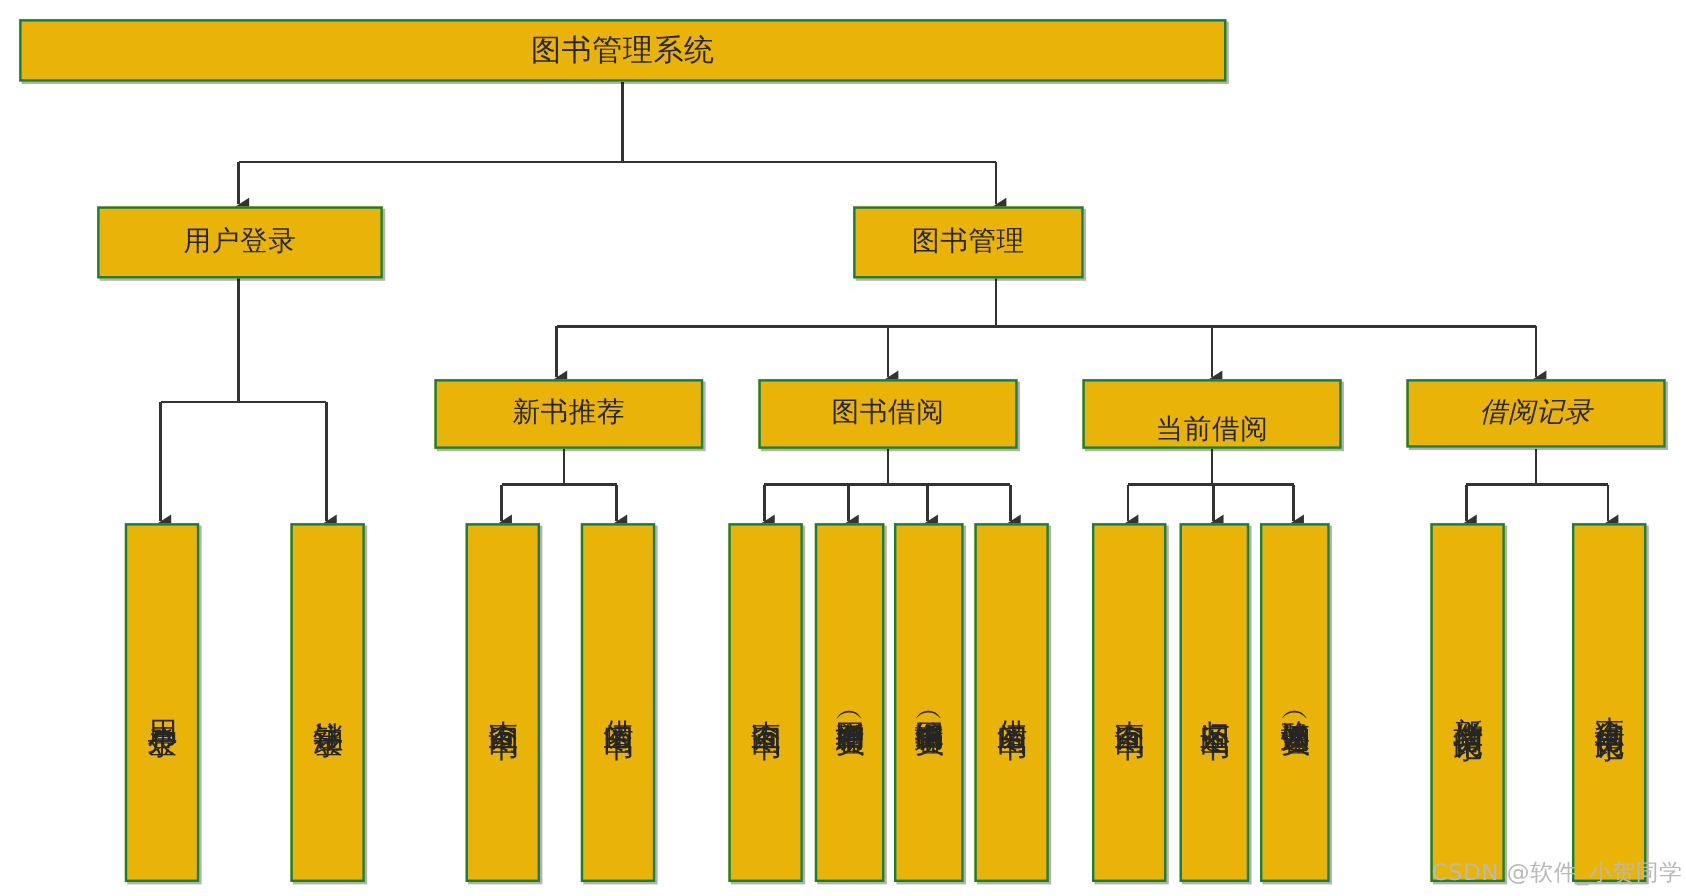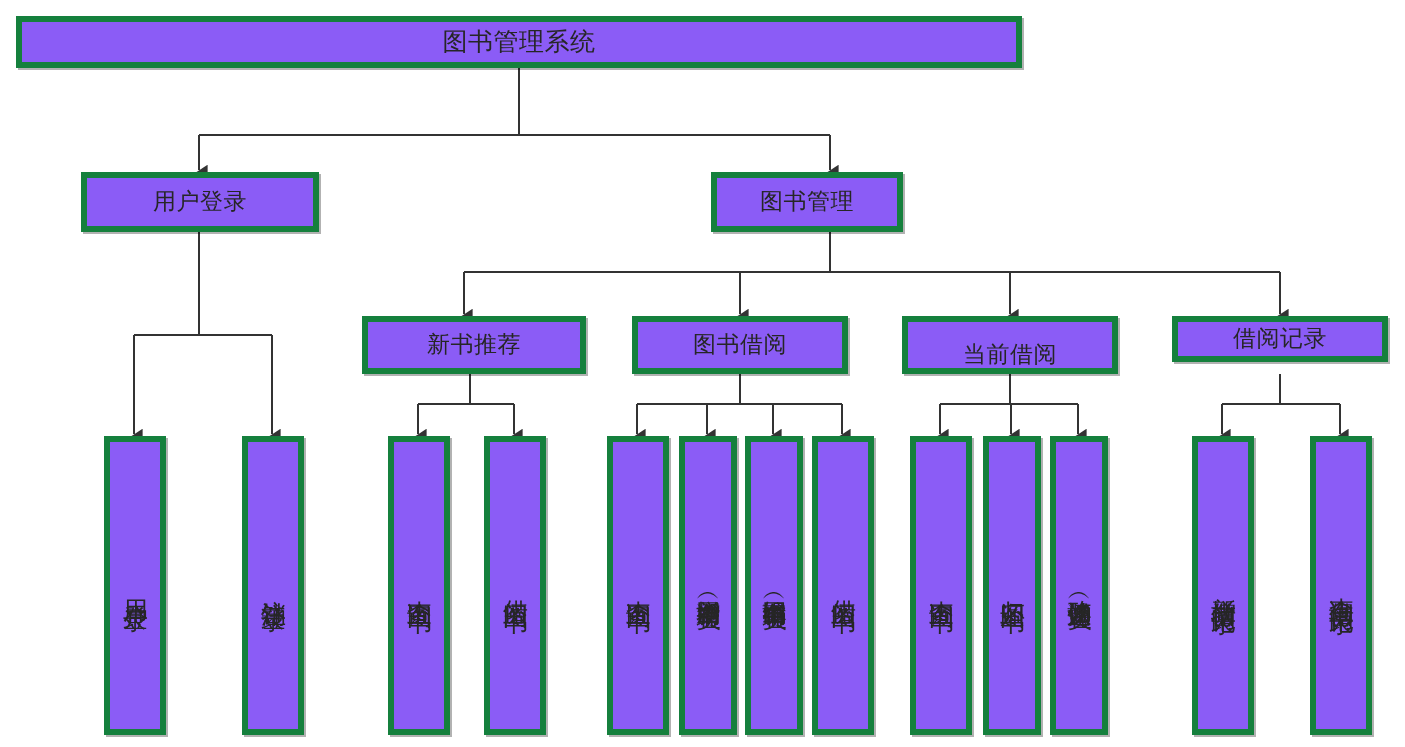--- a/index.html
+++ b/index.html
@@ -21,22 +21,22 @@
     position: absolute;
     left: 0;
     top: 0;
     width: 1405px;
     height: 747px;
     pointer-events: none;
   }
   .node {
     position: absolute;
     box-sizing: border-box;
-    background: #8b5cf6;
-    border: 6px solid #15803d;
+    background: #eab308;
+    border: 2px solid #15803d;
     box-shadow: 2px 2px 0 0 rgba(0,0,0,0.30);
     display: flex;
     align-items: center;
     justify-content: center;
     color: #262626;
   }
   .node-label {
     text-align: center;
     line-height: 1.18;
     letter-spacing: 0.5px;
@@ -137,21 +137,21 @@
       </div>
       <div class="node horizontal level3" style="left: 362px; top: 316px; width: 224px; height: 58px;">
         <span class="node-label">新书推荐</span>
       </div>
       <div class="node horizontal level3" style="left: 632px; top: 316px; width: 216px; height: 58px;">
         <span class="node-label">图书借阅</span>
       </div>
       <div class="node horizontal level3" style="left: 902px; top: 316px; width: 216px; height: 58px; align-items: flex-end;">
         <span class="node-label">当前借阅</span>
       </div>
-      <div class="node horizontal level3" style="left: 1172px; top: 316px; width: 216px; height: 46px;">
+      <div class="node horizontal level3" style="left: 1172px; top: 316px; width: 216px; height: 57px; font-style: italic;">
         <span class="node-label">借阅记录</span>
       </div>
       <div class="node vertical leaf" style="left: 104px; top: 436px; width: 62px; height: 299px;">
         <span class="node-label">用户登录</span>
       </div>
       <div class="node vertical leaf" style="left: 242px; top: 436px; width: 62px; height: 299px;">
         <span class="node-label">注销登录</span>
       </div>
       <div class="node vertical leaf" style="left: 388px; top: 436px; width: 62px; height: 299px;">
         <span class="node-label">查询图书</span>
@@ -181,13 +181,14 @@
         <span class="node-label">确认归还（管理员）</span>
       </div>
       <div class="node vertical leaf" style="left: 1192px; top: 436px; width: 62px; height: 299px;">
         <span class="node-label">新增借阅记录</span>
       </div>
       <div class="node vertical leaf" style="left: 1310px; top: 436px; width: 62px; height: 299px;">
         <span class="node-label">查询借阅记录</span>
       </div>
     </div>
 
+  <div id="watermark">CSDN @软件_小贺同学</div>
 </div>
 
 </body></html>

